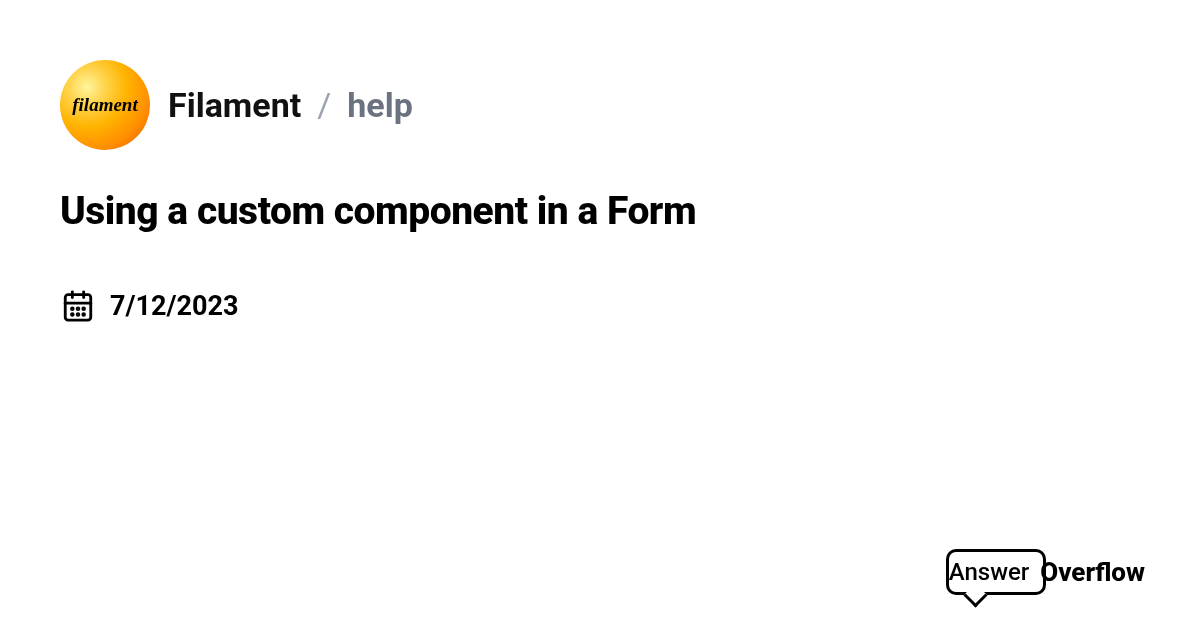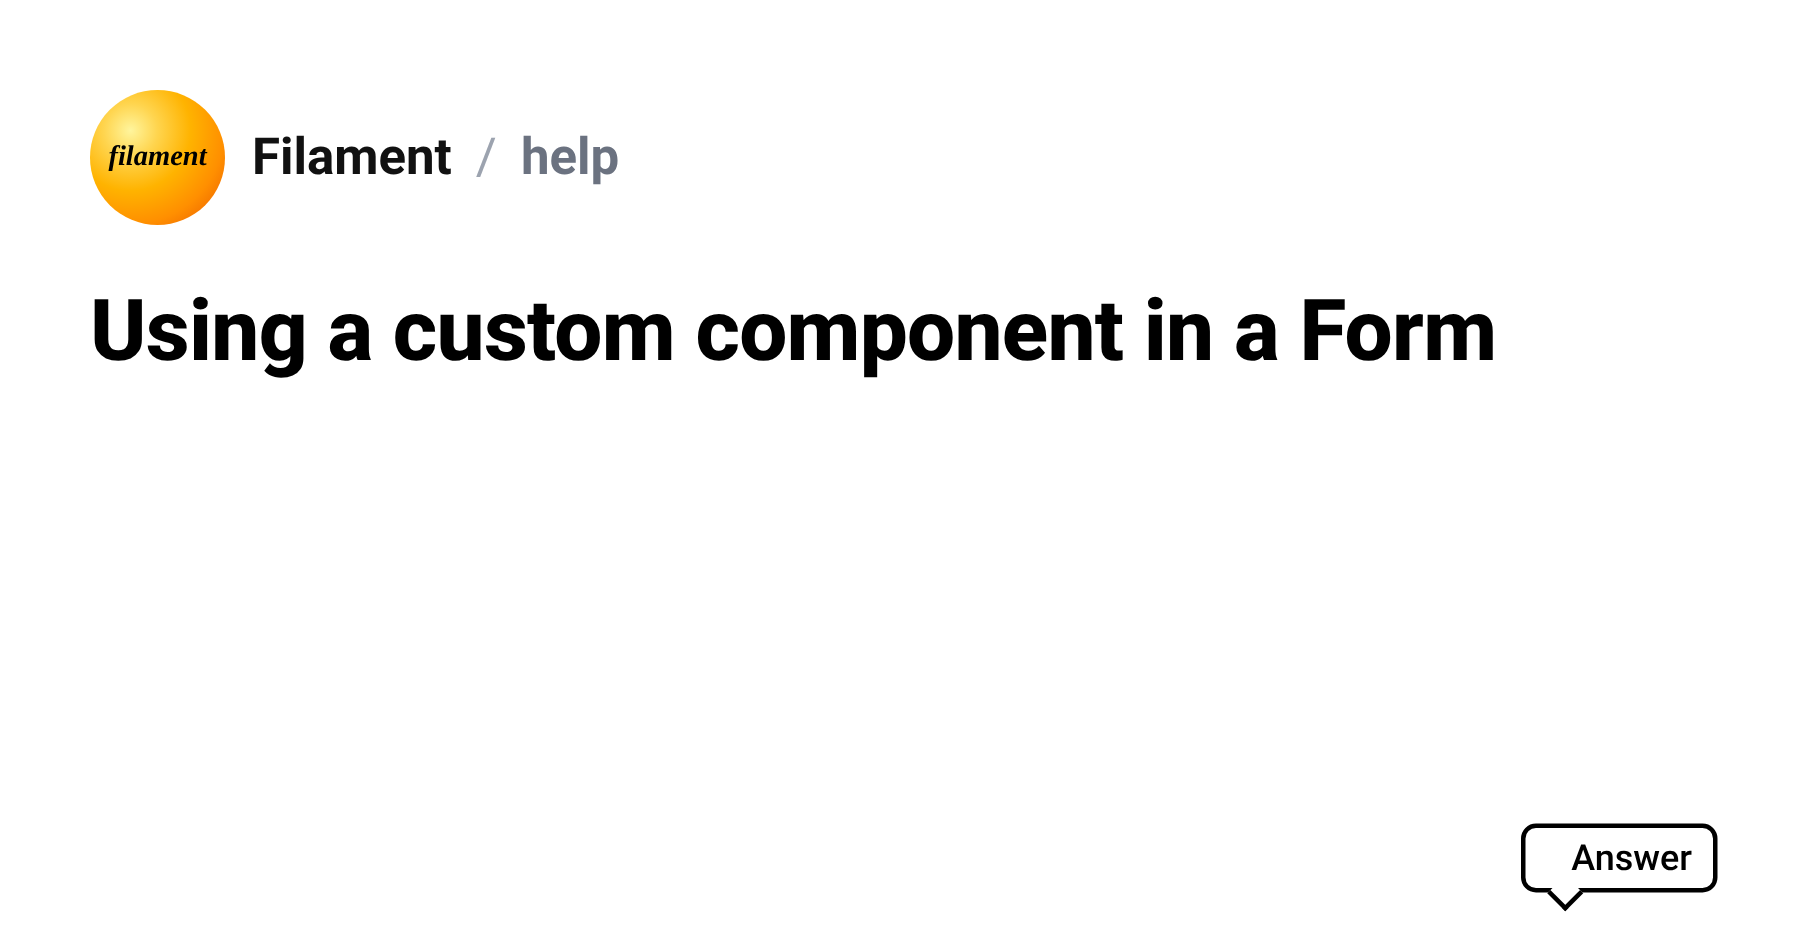--- a/index.html
+++ b/index.html
@@ -48,21 +48,21 @@
       color: #6b7280;
     }
     .breadcrumb-community {
       color: #111111;
     }
     .breadcrumb-sep {
       color: #9ca3af;
       font-weight: 400;
     }
     .title {
-      font-size: 57px;
+      font-size: 39px;
       font-weight: 800;
       color: #000000;
       letter-spacing: -0.5px;
       margin-bottom: 55px;
       line-height: 1.1;
     }
     .meta {
       display: flex;
       align-items: center;
       gap: 55px;
@@ -86,21 +86,21 @@
       position: absolute;
       bottom: 35px;
       right: 55px;
       display: flex;
       align-items: center;
     }
     .brand-bubble {
       position: relative;
       border: 3px solid #000;
       border-radius: 10px;
-      padding: 6px 14px 6px 30px;
+      padding: 6px 14px 6px 0;
       font-size: 24px;
       font-weight: 500;
     }
     .brand-bubble::after {
       content: "";
       position: absolute;
       bottom: -12px;
       left: 18px;
       width: 14px;
       height: 14px;
@@ -125,17 +125,35 @@
   <div class="breadcrumb">
     <span class="breadcrumb-community">Filament</span>
     <span class="breadcrumb-sep">/</span>
     <span>help</span>
   </div>
 </div>
 
 <h1 class="title">Using a custom component in a Form</h1>
 
 <div class="meta">
+  <div class="meta-item">
+    <span class="icon-wrap">
+      <svg width="34" height="34" viewBox="0 0 24 24" fill="none" stroke="#000" stroke-width="2" stroke-linecap="round" stroke-linejoin="round">
+        <rect x="3" y="4" width="18" height="18" rx="2" ry="2"></rect>
+        <line x1="16" y1="2" x2="16" y2="6"></line>
+        <line x1="8" y1="2" x2="8" y2="6"></line>
+        <line x1="3" y1="10" x2="21" y2="10"></line>
+        <circle cx="8" cy="14" r="0.6" fill="#000"></circle>
+        <circle cx="12" cy="14" r="0.6" fill="#000"></circle>
+        <circle cx="16" cy="14" r="0.6" fill="#000"></circle>
+        <circle cx="8" cy="18" r="0.6" fill="#000"></circle>
+        <circle cx="12" cy="18" r="0.6" fill="#000"></circle>
+        <circle cx="16" cy="18" r="0.6" fill="#000"></circle>
+      </svg>
+    </span>
+    <span>7/12/2023</span>
+  </div>
 </div>
 
 <div class="brand">
   <span class="brand-bubble">Answer</span>
+  <span class="brand-overflow">Overflow</span>
 </div>
 
 </body></html>

